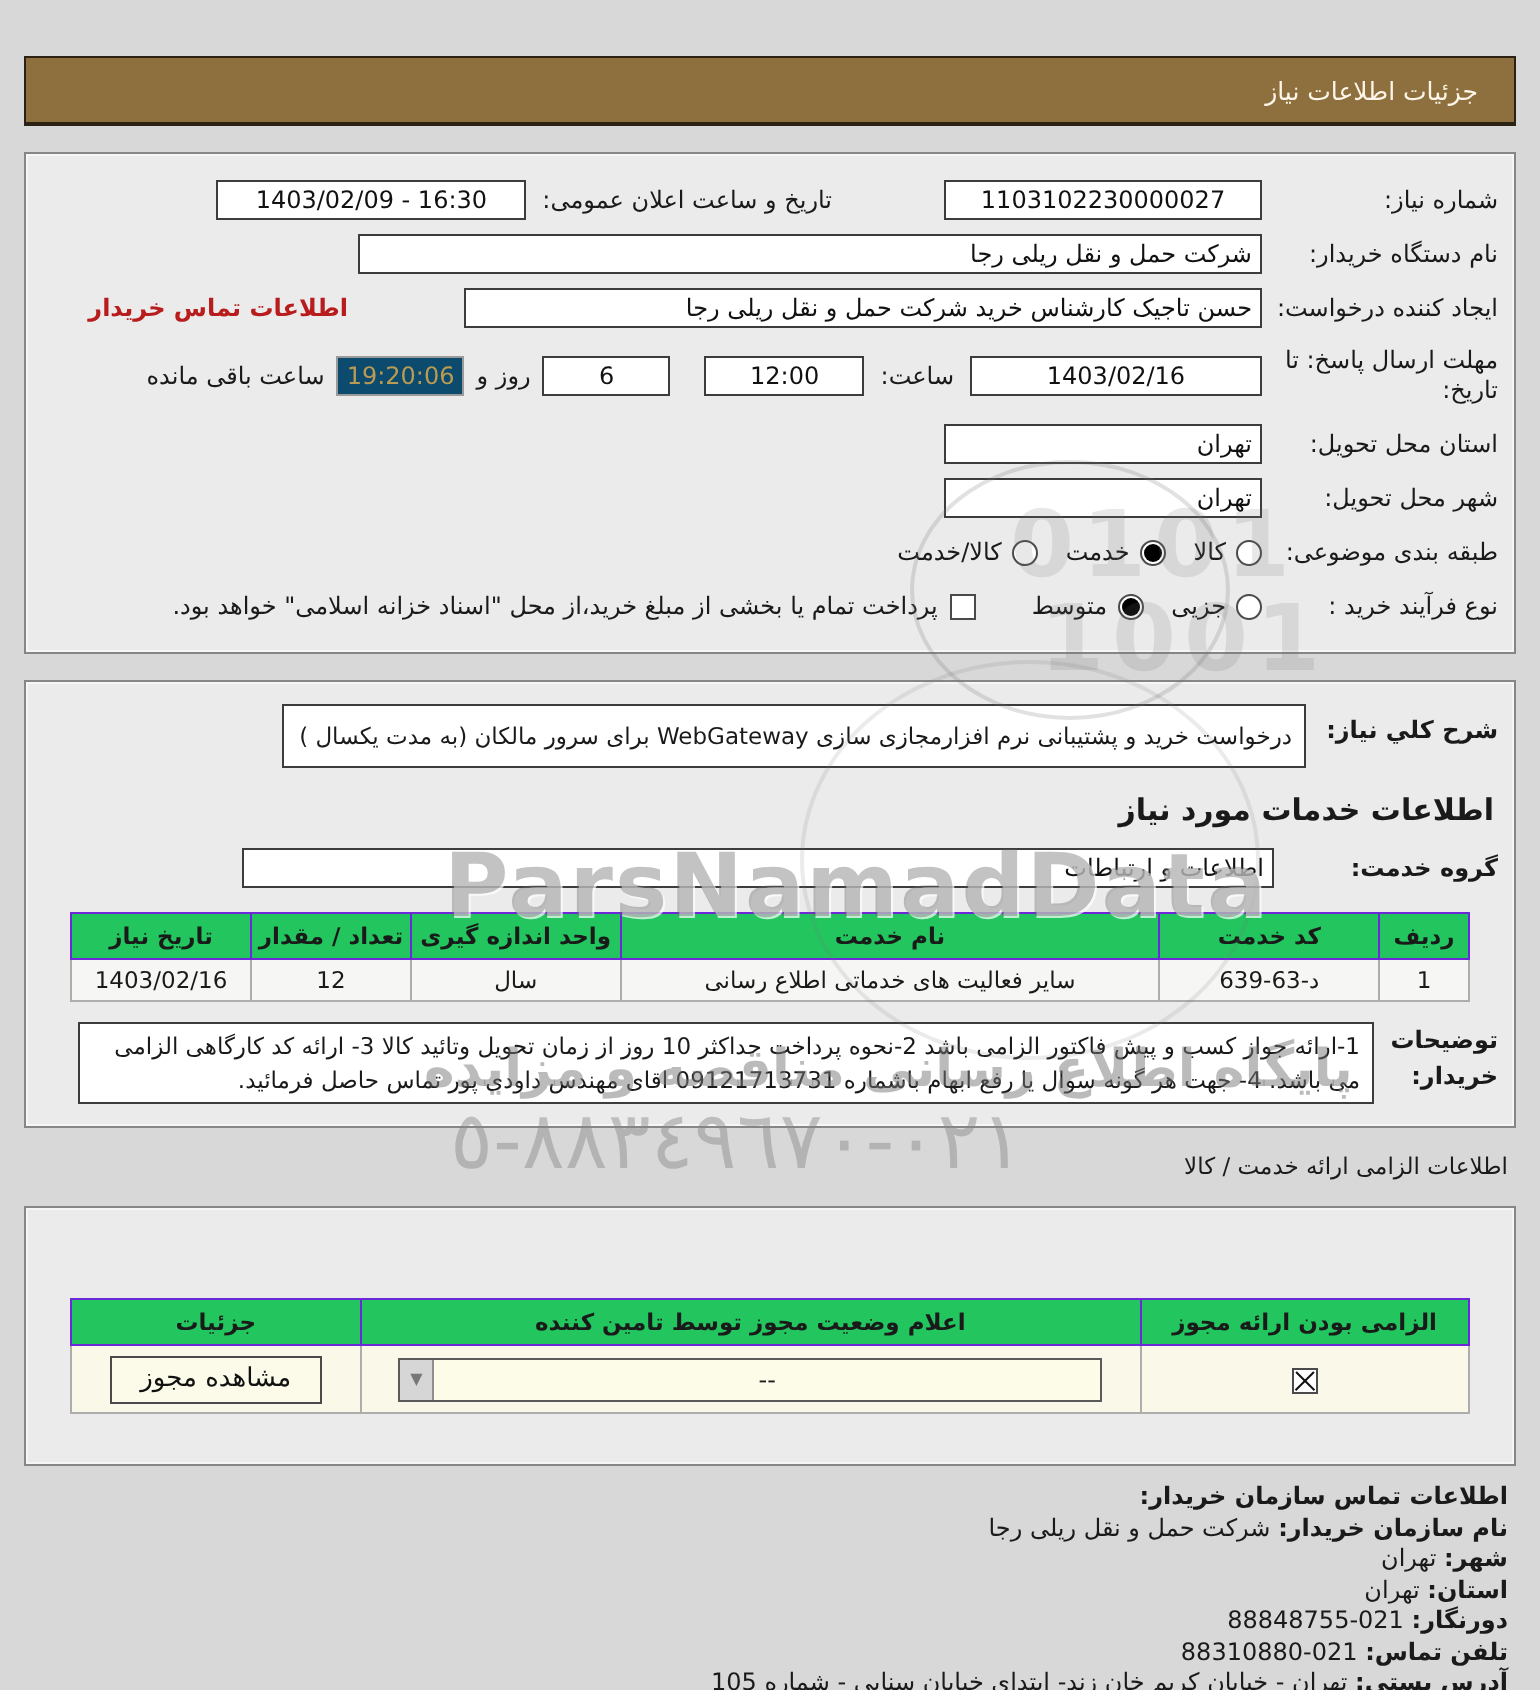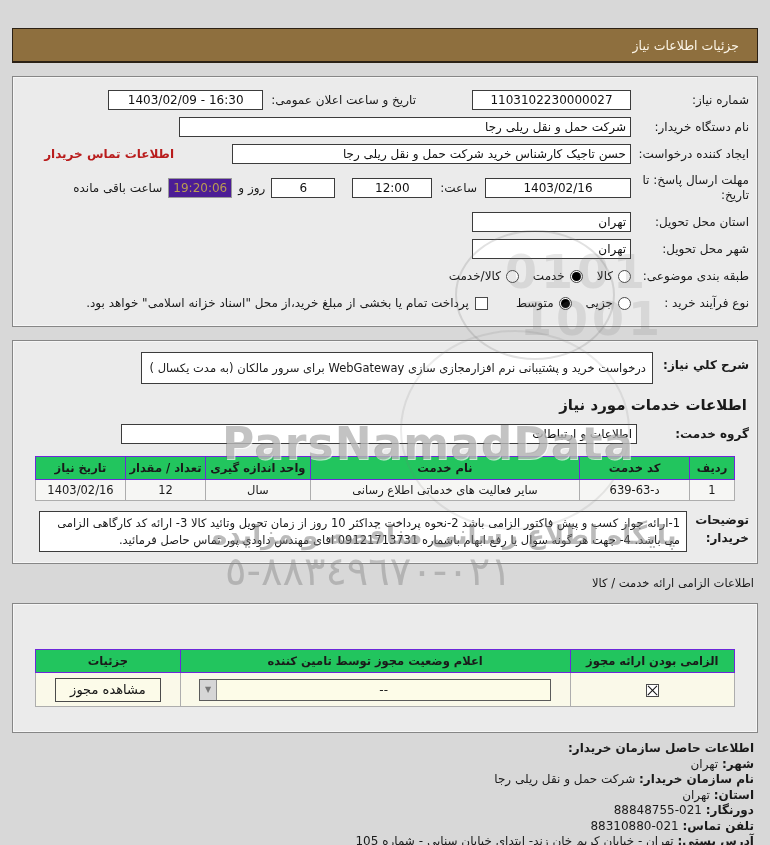--- a/index.html
+++ b/index.html
@@ -37,21 +37,21 @@
   .row { display:flex; align-items:center; margin:3px 0; min-height:24px; }
   .lbl { width:118px; flex:none; font-size:12px; line-height:1.25; }
   .lbl-b { font-weight:bold; }
   .inp {
     height:20px; background:#fff; border:1px solid #3c3c3c;
     font-family:"DejaVu Sans", sans-serif; font-size:12px; color:#111;
     padding:0 4px;
   }
   .inp.center { text-align:center; }
   .inp.rtl { direction:rtl; text-align:right; }
-  .inp.disabled { background:#4c1d95; border:1px solid #9a9a9a; color:#b99b51; text-align:center; }
+  .inp.disabled { background:#0c4a6e; border:1px solid #9a9a9a; color:#b99b51; text-align:center; }
   .link { color:#b91c1c; cursor:pointer; font-size:12px;font-weight:bold; }
   
   .radio { width:13px; height:13px; border-radius:50%; border:1px solid #4a4a4a; background:#fff; flex:none; display:inline-block; }
   .radio.checked { background:#fff; position:relative; }
   .radio.checked::after { content:""; position:absolute; inset:1px; border-radius:50%; background:#000; }
   .checkbox { width:13px; height:13px; border:1px solid #4a4a4a; background:#fff; flex:none; display:inline-block; position:relative; }
   .checkbox.checked::before, .checkbox.checked::after {
     content:""; position:absolute; left:-1px; top:5px; width:13px; height:1.4px; background:#111;
   }
   .checkbox.checked::before { transform:rotate(45deg); }
@@ -226,22 +226,22 @@
         </td>
         <td>
           <button class="btn">مشاهده مجوز</button>
         </td>
       </tr>
     </tbody>
   </table>
 </div>
 
 <div class="contact">
-  <div><b>اطلاعات حاصل سازمان خریدار:</b></div>
+  <div><b>اطلاعات تماس سازمان خریدار:</b></div>
+  <div><b>نام سازمان خریدار:</b> <span>شرکت حمل و نقل ریلی رجا</span></div>
   <div><b>شهر:</b> <span>تهران</span></div>
-  <div><b>نام سازمان خریدار:</b> <span>شرکت حمل و نقل ریلی رجا</span></div>
   <div><b>استان:</b> <span>تهران</span></div>
   <div><b>دورنگار:</b> <span dir="ltr">88848755-021</span></div>
   <div><b>تلفن تماس:</b> <span dir="ltr">88310880-021</span></div>
   <div><b>آدرس پستی:</b> <span>تهران - خیابان کریم خان زند- ابتدای خیابان سنایی - شماره 105</span></div>
   <div><b>کد پستی:</b> <span dir="ltr">1585683113</span></div>
 
 </div>
 
 </body></html>

